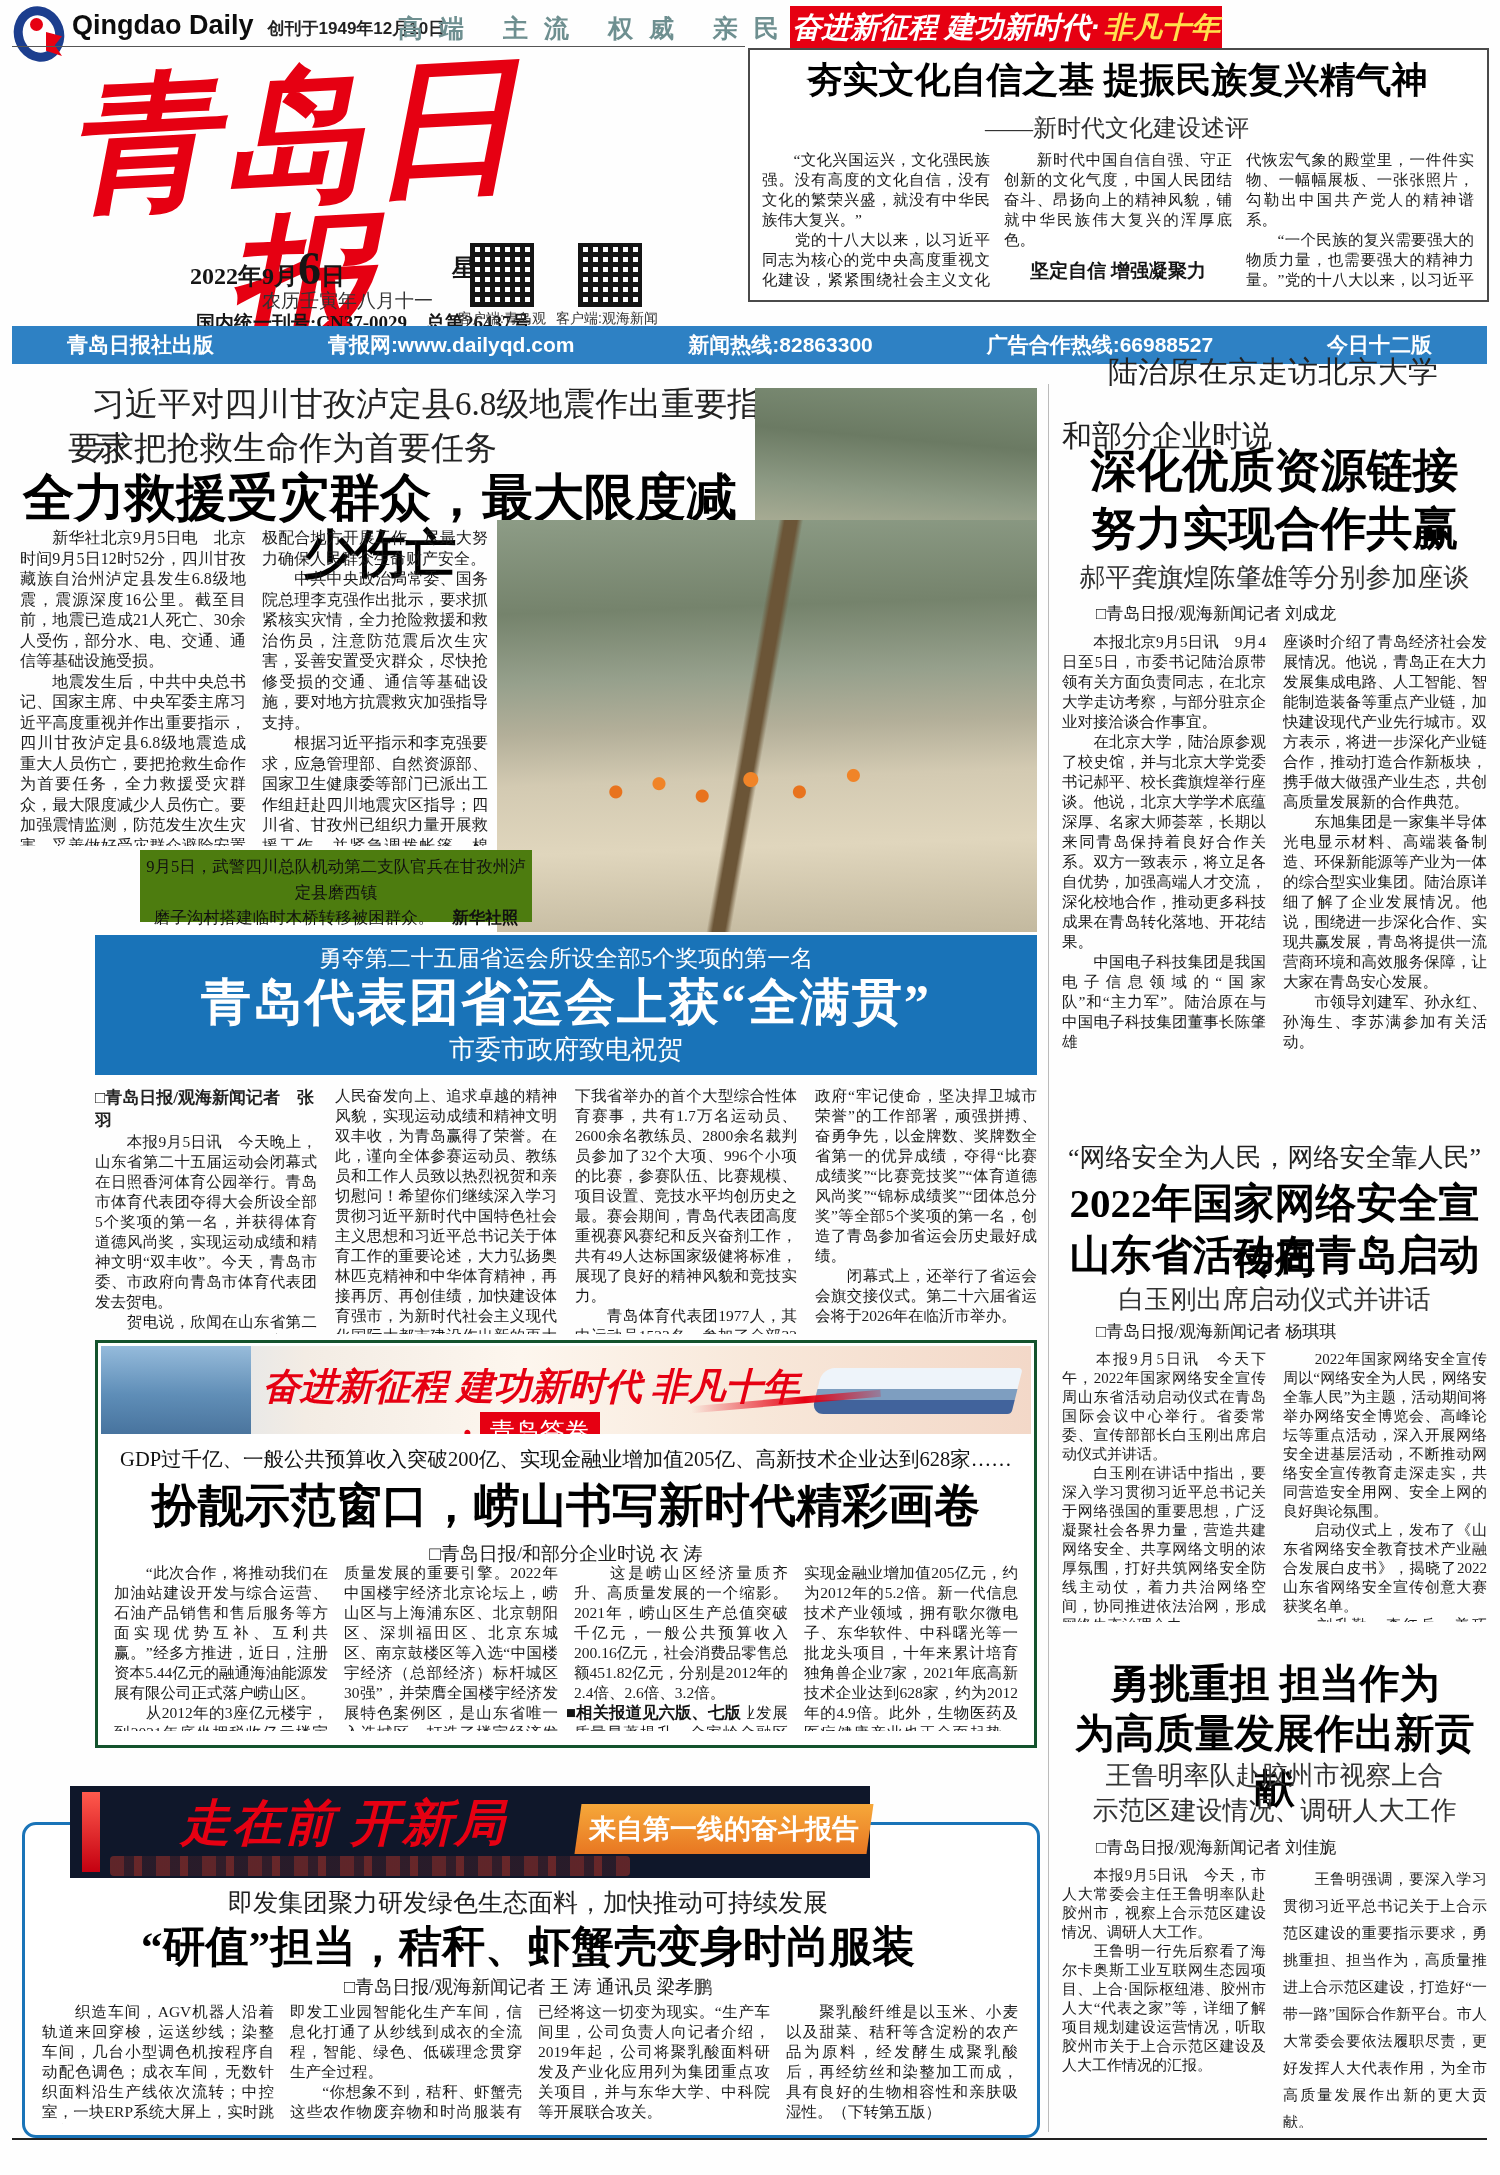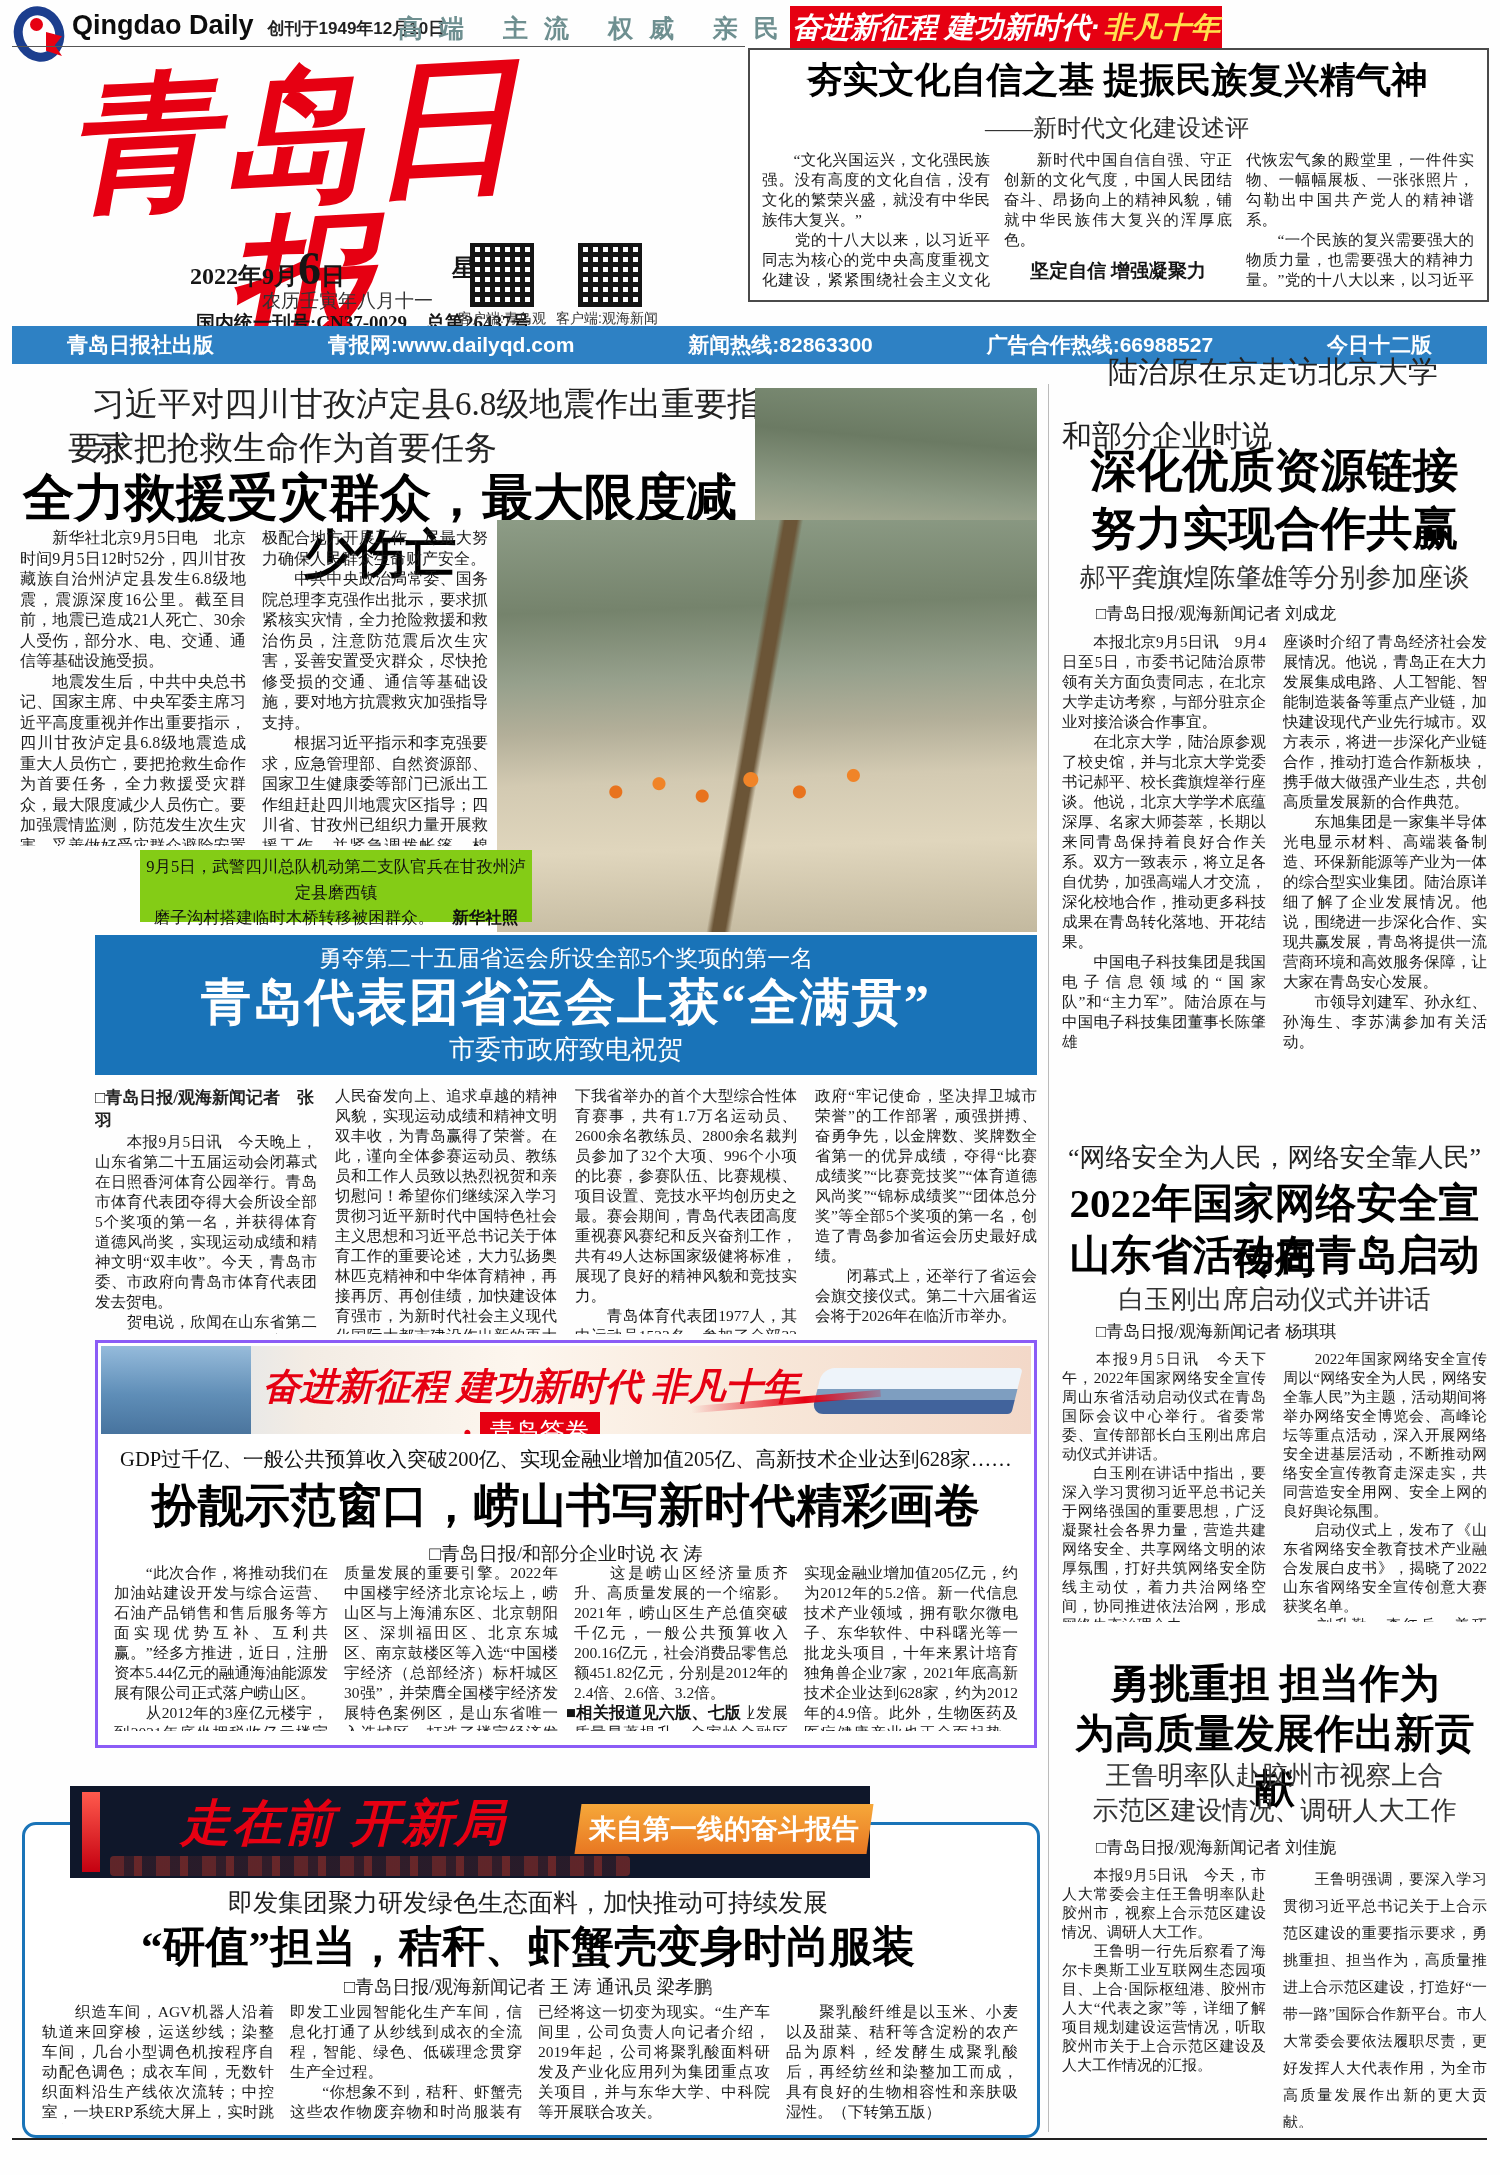--- a/index.html
+++ b/index.html
@@ -33,23 +33,23 @@
   .photo-fill{background:
      radial-gradient(circle at 22% 66%, #e8731e 0 6px, rgba(0,0,0,0) 7px),
      radial-gradient(circle at 30% 64%, #f08428 0 6px, rgba(0,0,0,0) 7px),
      radial-gradient(circle at 38% 67%, #e8731e 0 6px, rgba(0,0,0,0) 7px),
      radial-gradient(circle at 47% 63%, #f08428 0 7px, rgba(0,0,0,0) 8px),
      radial-gradient(circle at 56% 66%, #e8731e 0 6px, rgba(0,0,0,0) 7px),
      radial-gradient(circle at 66% 62%, #f08428 0 6px, rgba(0,0,0,0) 7px),
      linear-gradient(100deg, rgba(0,0,0,0) 46%, #6b5537 47% 49%, rgba(0,0,0,0) 50%),
      linear-gradient(178deg,#8d9c86 0%,#75836c 22%,#96a08c 38%,#b3af99 50%,#d3cab2 62%,#e0d6bd 78%,#c3b99f 100%);}
   .photo-fill-top{background:linear-gradient(185deg,#7e8f77 0%,#6b7a63 40%,#8d9a84 75%,#a7ab93 100%);}
-  .caption{background:#84cc16;font-size:16.5px;line-height:1.55;color:#111;}
+  .caption{background:#4d7c0f;font-size:16.5px;line-height:1.55;color:#111;}
   .sports-box{background:#1973b8;color:#fff;}
-  .redbox{border:3px solid #8b5cf6;}
+  .redbox{border:3px solid #14532d;}
   .bluebox{border:3px solid #1a74b8;border-radius:14px;}
   .ls-banner{background:linear-gradient(90deg,#cfe0ef 0,#f3ece4 22%,#fdf6ee 45%,#f8e8da 70%,#f3d8c8 100%);overflow:hidden;}
   .ls-city{background:linear-gradient(180deg,#8ab4d8 0%,#4a7fae 55%,#2f6090 100%);opacity:.85;}
   .ls-train{background:linear-gradient(180deg,#eef4fa 0 45%,#7e9ec0 45% 70%,#41639c 70% 100%);
             border-radius:12px 4px 4px 12px;transform:skewX(-14deg);}
   .ls-swoosh{background:linear-gradient(90deg,rgba(230,0,18,0),#e60012 60%,rgba(230,0,18,.2));transform:rotate(-5deg);}
   .ls-btxt{font-size:37px;font-weight:900;font-style:italic;color:#e60012;}
   .ls-badge{display:inline-block;background:#e60012;color:#fff;font-style:normal;font-size:25px;
             padding:3px 10px;margin-left:8px;vertical-align:6px;font-family:"Liberation Sans",sans-serif;}
   .ribbon{background:linear-gradient(180deg,#f6a83a,#e87722);transform:skewX(-8deg);

